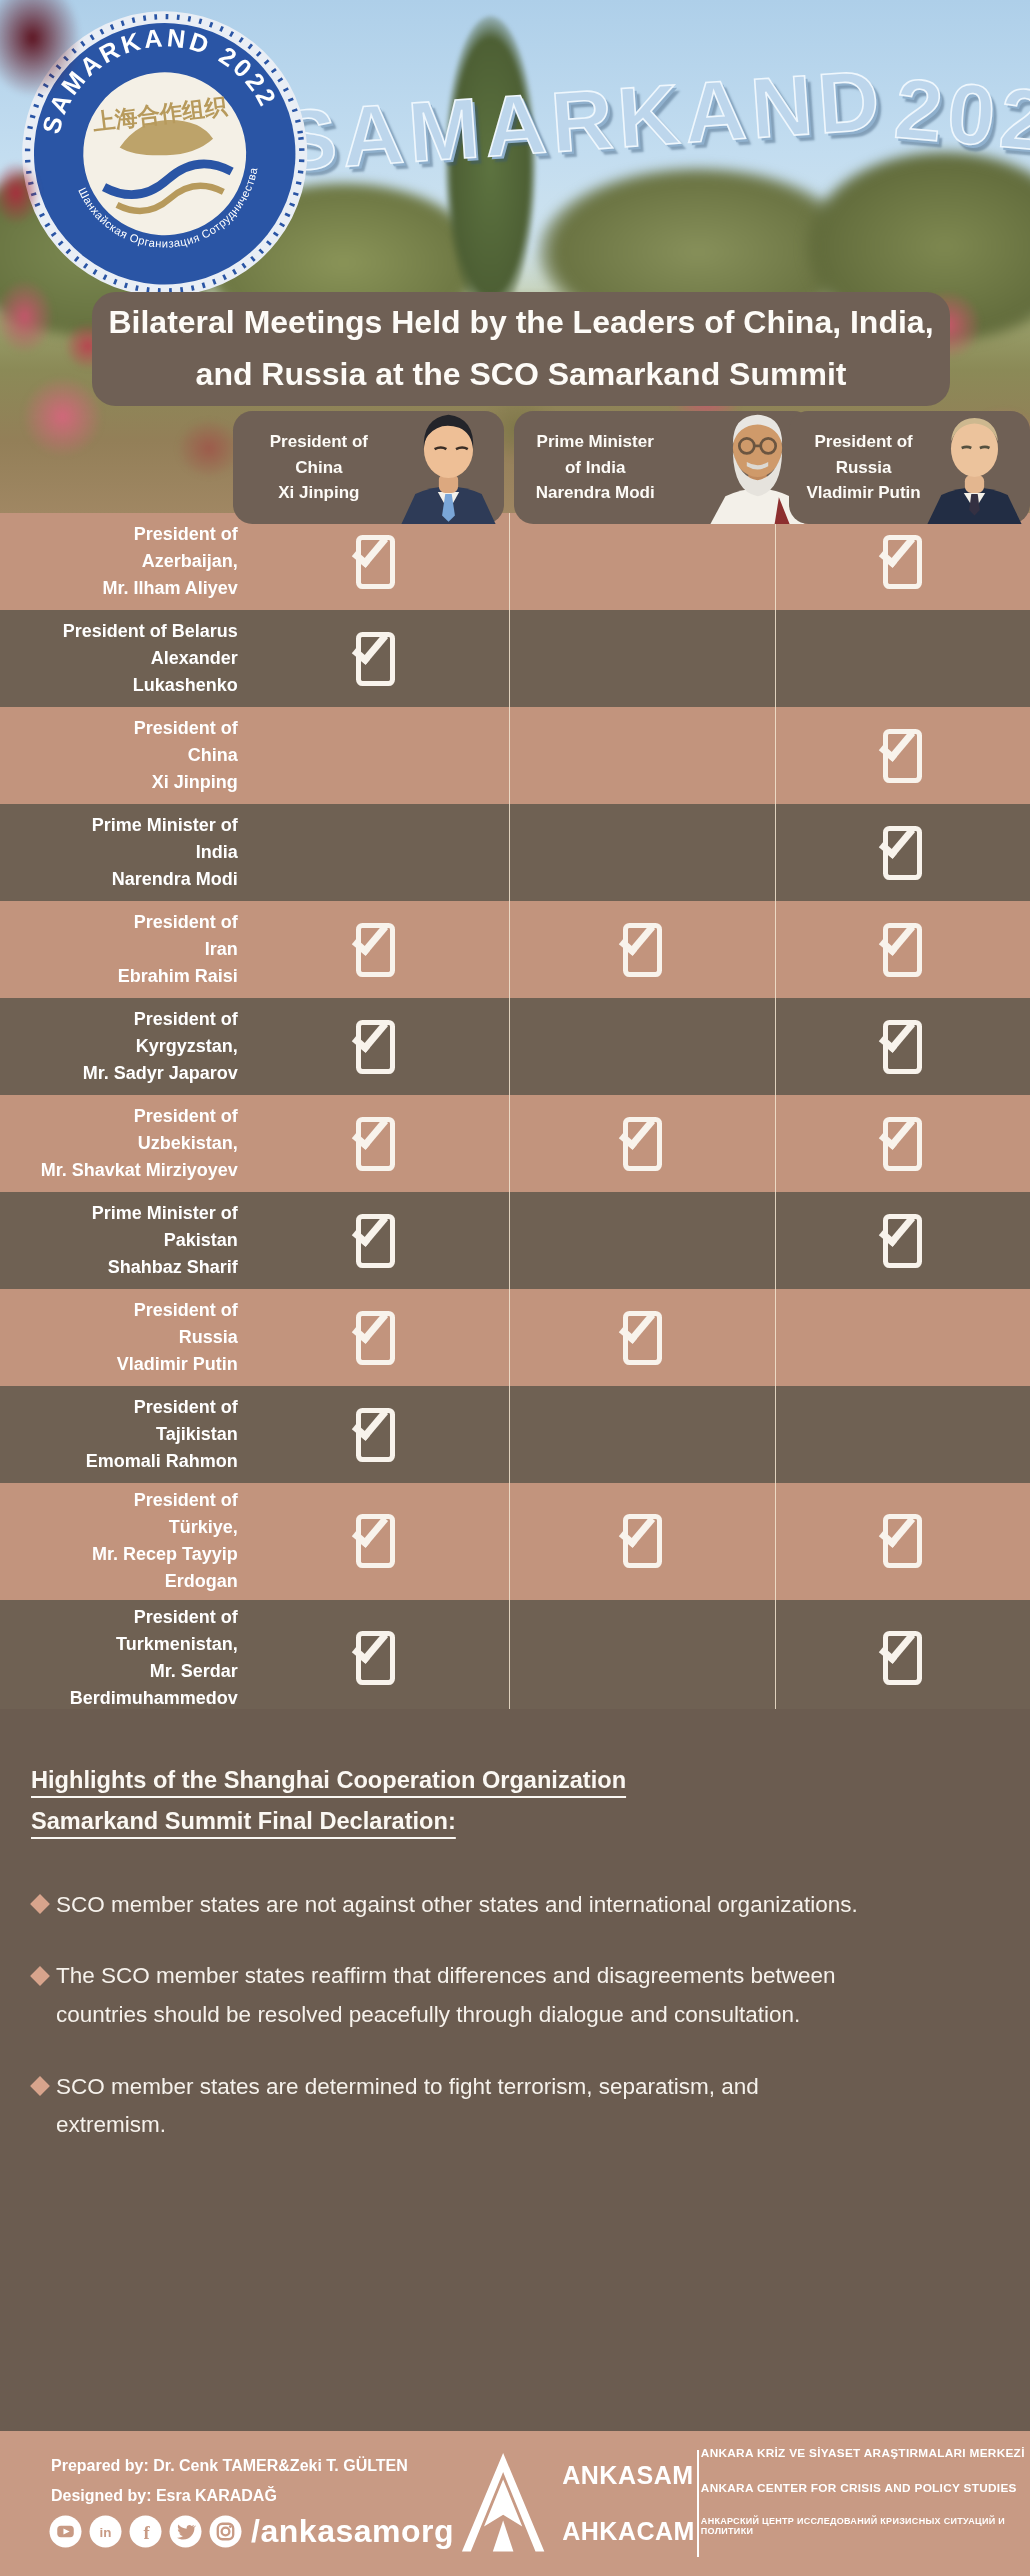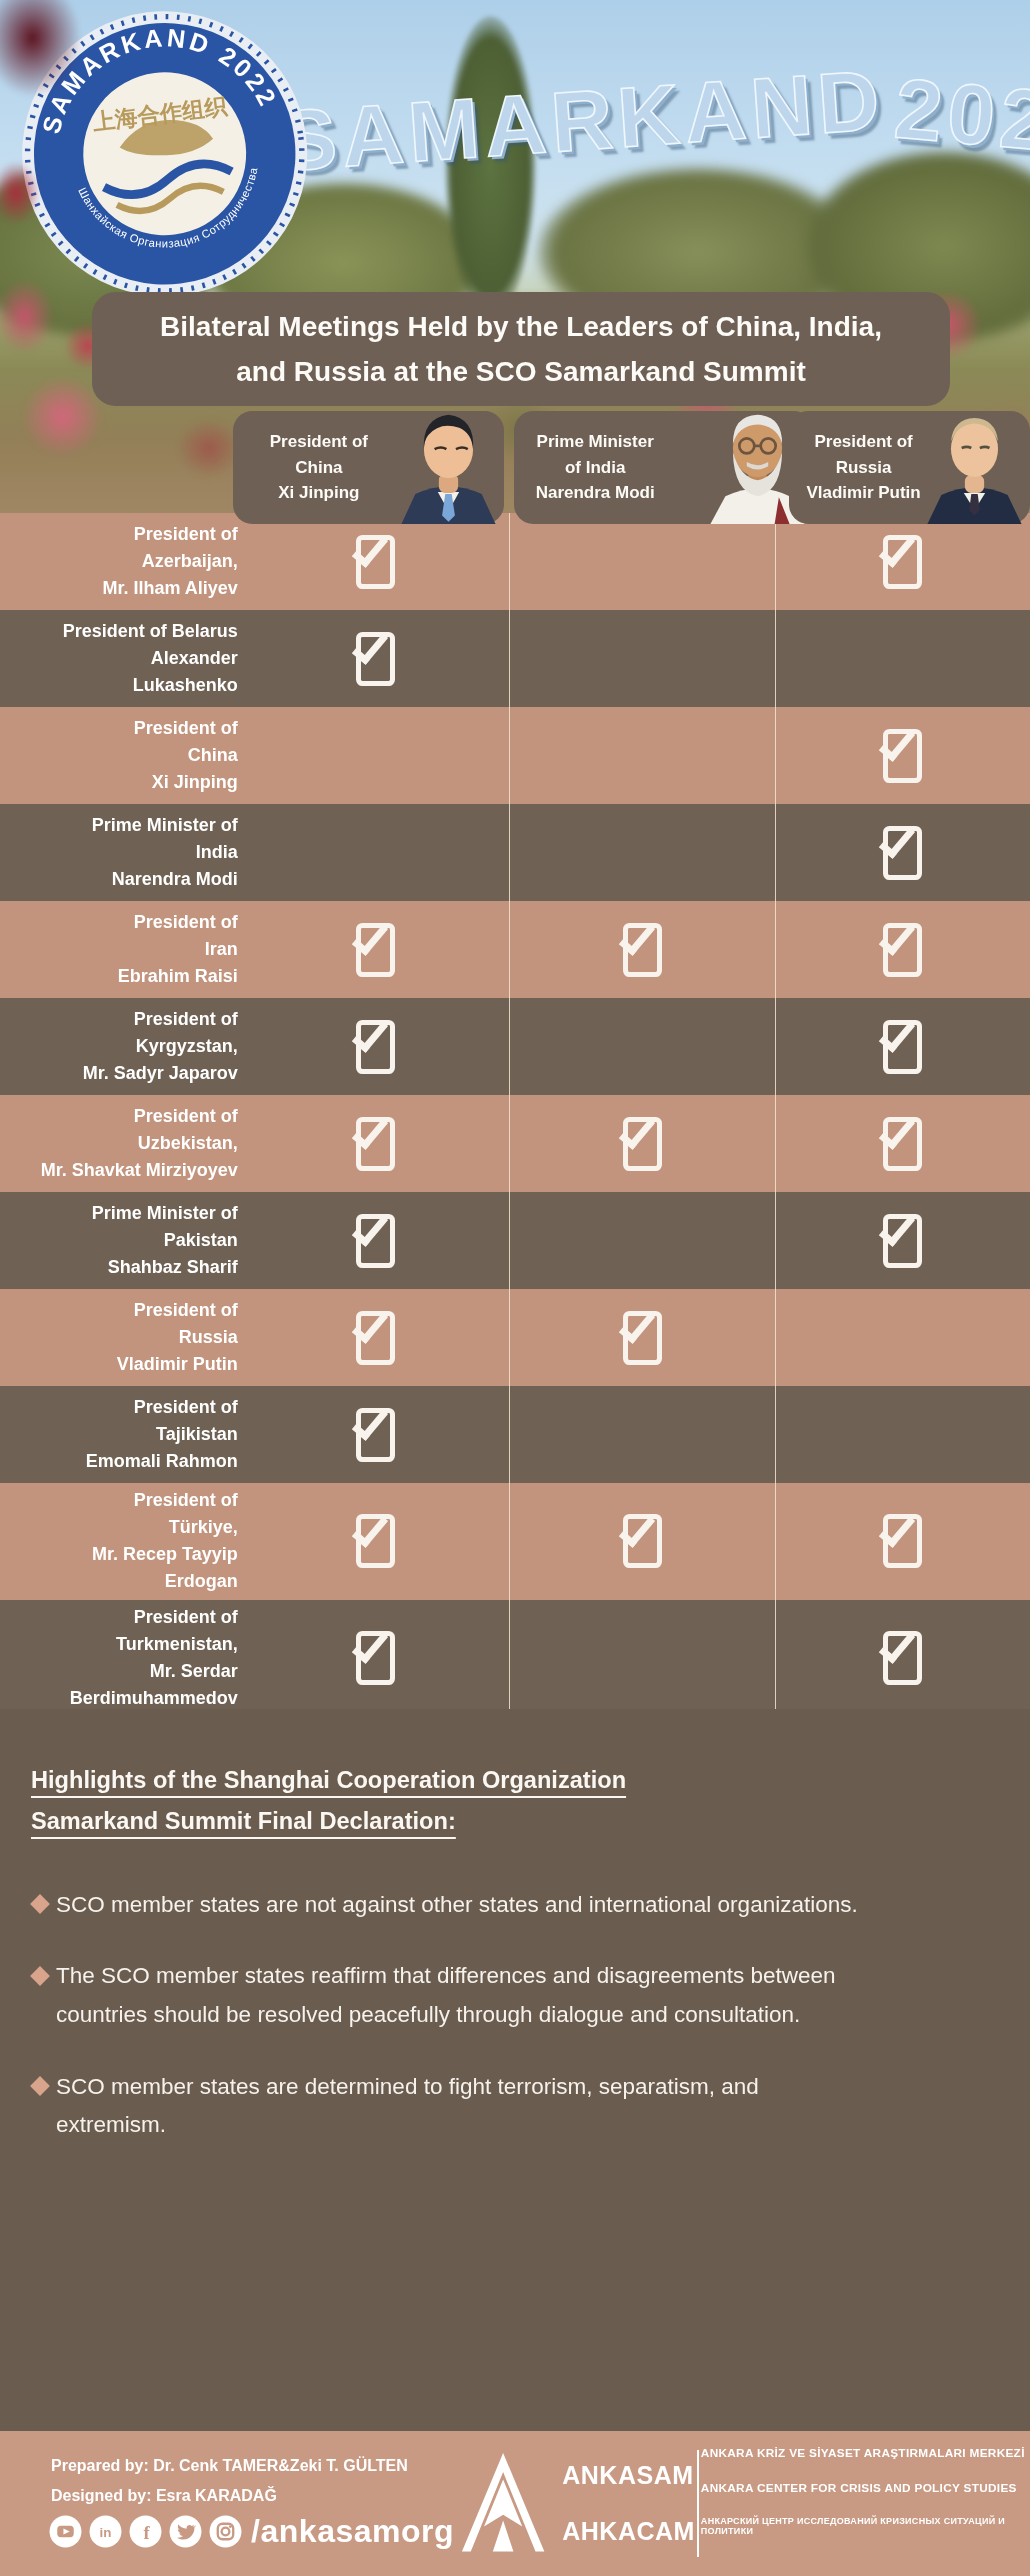--- a/index.html
+++ b/index.html
@@ -16,21 +16,21 @@
   .sign{position:absolute;left:279px;top:64px;white-space:nowrap;transform:rotate(-4deg);
         font-weight:700;font-size:85px;letter-spacing:5.4px;color:#bdd6ec;
         -webkit-text-stroke:1.6px #eff7fd;
         text-shadow:2.7px 3.2px 0 #8fb0cd,5.4px 6.4px 2.1px rgba(55,86,117,.45);}
   .sign .year{display:inline-block;transform:rotate(9deg) translateY(26px);margin-left:13px;}
   .sco-logo{position:absolute;left:19.3px;top:7.5px;width:292px;height:292px;transform:rotate(-7deg);}
 
   
   .title-card{position:absolute;left:92px;top:292px;width:858px;height:114px;background:#6f6055;
               border-radius:23.6px;display:flex;align-items:center;justify-content:center;text-align:center;
-              color:#fdfbf7;font-size:28px;font-weight:700;line-height:1.62;white-space:pre-line;z-index:6;}
+              color:#fdfbf7;font-size:32px;font-weight:700;line-height:1.62;white-space:pre-line;z-index:6;}
 
   
   .col-head{position:absolute;top:411px;height:113px;background:#6f6055;border-radius:19.3px;z-index:6;}
   .col-head .lbl{position:absolute;left:0;top:0;bottom:0;display:flex;align-items:center;justify-content:center;
                  text-align:center;color:#fdfbf7;font-size:17px;font-weight:600;line-height:1.5;white-space:pre-line;}
   .col-head svg.avatar{position:absolute;right:2.1px;bottom:0;height:134px;width:107px;}
   .ch1{left:233px;width:271px;}  .ch1 .lbl{width:161px;left:5.4px;}
   .ch2{left:514px;width:299px;}  .ch2 .lbl{width:156px;left:3.2px;}
   .ch3{left:789px;width:241px;} .ch3 .lbl{width:145px;left:2.1px;}
 

